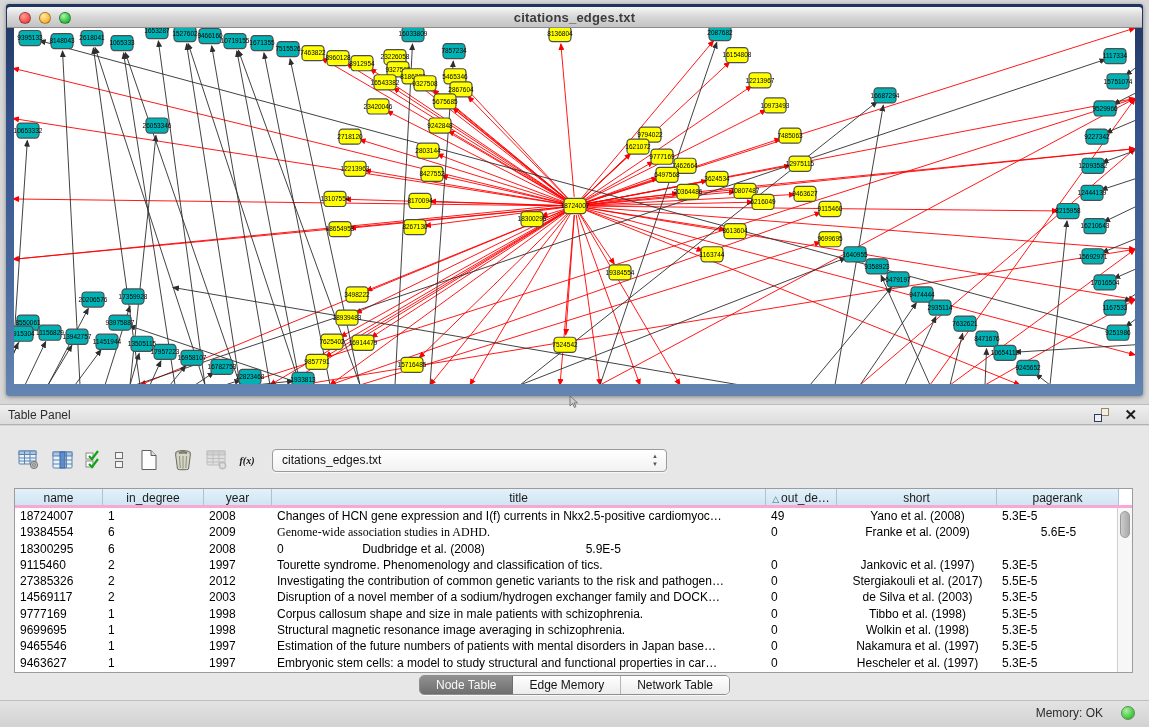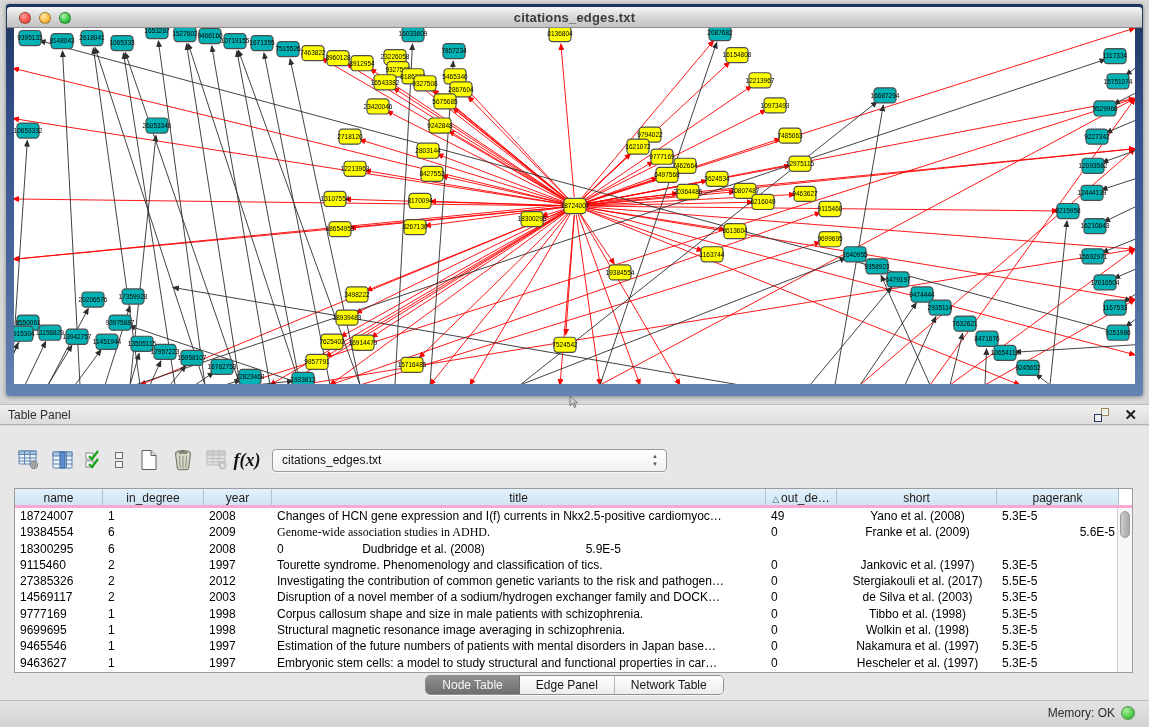--- a/index.html
+++ b/index.html
@@ -54,21 +54,21 @@
   .panel-float .sq2 { position:absolute; right:0; top:0; width:8px; height:8px; border:1px solid #9a8a52; background:#efefef; }
   .panel-close { position:absolute; right:12px; top:1px; font-size:15px; font-weight:bold; color:#1d1d1d; cursor:pointer; line-height:18px; }
 
   .panel-body { position:absolute; left:0; top:426px; width:1149px; height:274px; background:#e7e7e7; }
 
   
   .toolbar { position:absolute; left:14px; top:17px; height:34px; display:flex; align-items:center; }
   .tool-btn { width:30px; height:28px; display:flex; align-items:center; justify-content:center; margin-right:4px; }
   .tool-btn.narrow { width:22px; }
   .tool-btn.disabled { opacity:.45; }
-  .fn-label { font-size:18px; font-style:italic; font-weight:bold; color:#111; font-family:"Liberation Serif", serif; }
+  .fn-label { font-size:10px; font-style:italic; font-weight:bold; color:#111; font-family:"Liberation Serif", serif; }
   .combo {
     position:relative; width:395px; height:23px; margin-left:10px;
     background:linear-gradient(180deg,#ffffff,#f2f2f2);
     border:1px solid #9b9b9b; border-radius:4px;
     font-size:12px; color:#111; line-height:21px; padding-left:9px;
     box-shadow:0 1px 1px rgba(255,255,255,.8);
   }
   .combo .arrows { position:absolute; right:8px; top:2px; font-size:6px; color:#555; line-height:8px; text-align:center; }
 
   
@@ -107,21 +107,21 @@
     color:#141414; border-right:1px solid #b5b5b5; cursor:pointer; }
   .seg:last-child { border-right:none; }
   .seg.selected { background:linear-gradient(180deg,#909090,#6e6e6e); color:#f8f8f8; border-right-color:#6e6e6e; }
 
   
   .status-bar {
     position:absolute; left:0; top:700px; width:1149px; height:27px;
     background:linear-gradient(180deg,#e3e3e3,#d2d2d2);
     border-top:1px solid #bdbdbd;
   }
-  .memory { position:absolute; right:14px; top:5px; display:flex; align-items:center; gap:6px; }
+  .memory { position:absolute; right:14px; top:5px; display:flex; align-items:center; gap:18px; }
   .memory-label { font-size:12px; color:#2c2c2c; }
   .memory-dot { width:14px; height:14px; border-radius:50%;
     background:radial-gradient(circle at 35% 30%, #a9f0a0, #4ecb47 60%, #2f9e2c);
     border:1px solid #5a8f57; }
 </style>
 </head>
 <body>
 
 <div class="net-window">
   <div class="net-titlebar">
@@ -806,21 +806,21 @@
           <div class="td" style="width: 160px; text-align: center;">Yano et al. (2008)</div>
           <div class="td" style="width: 122px; text-align: left;">5.3E-5</div>
         </div>
         <div class="tr">
           <div class="td" style="width: 88px; text-align: left;">19384554</div>
           <div class="td" style="width: 101px; text-align: left;">6</div>
           <div class="td" style="width: 68px; text-align: left;">2009</div>
           <div class="td" style="width: 494px; text-align: left; font-family: Liberation Serif, serif;">Genome-wide association studies in ADHD.</div>
           <div class="td" style="width: 71px; text-align: left;">0</div>
           <div class="td" style="width: 160px; text-align: center;">Franke et al. (2009)</div>
-          <div class="td" style="width: 122px; text-align: right;">5.6E-5</div>
+          <div class="td" style="width: 122px; text-align: center;">5.6E-5</div>
         </div>
         <div class="tr">
           <div class="td" style="width: 88px; text-align: left;">18300295</div>
           <div class="td" style="width: 101px; text-align: left;">6</div>
           <div class="td" style="width: 68px; text-align: left;">2008</div>
           <div class="td" style="width: 71px; text-align: left;">0</div>
           <div class="td" style="width: 160px; text-align: center;">Dudbridge et al. (2008)</div>
           <div class="td" style="width: 122px; text-align: right;">5.9E-5</div>
         </div>
         <div class="tr">
@@ -888,21 +888,21 @@
         </div>
       </div>
     <div class="vscroll">
       <div class="vthumb"></div>
     </div>
   </div>
 
   <div class="tab-bar">
     <div class="seg-control" id="tab-segments">
         <div class="seg selected">Node Table</div>
-        <div class="seg">Edge Panel</div>
+        <div class="seg">Edge Memory</div>
         <div class="seg">Network Table</div>
       </div>
   </div>
 </div>
 
 <div class="status-bar">
   <div class="memory">
     <span class="memory-label">Memory: OK</span>
     <span class="memory-dot"></span>
   </div>

